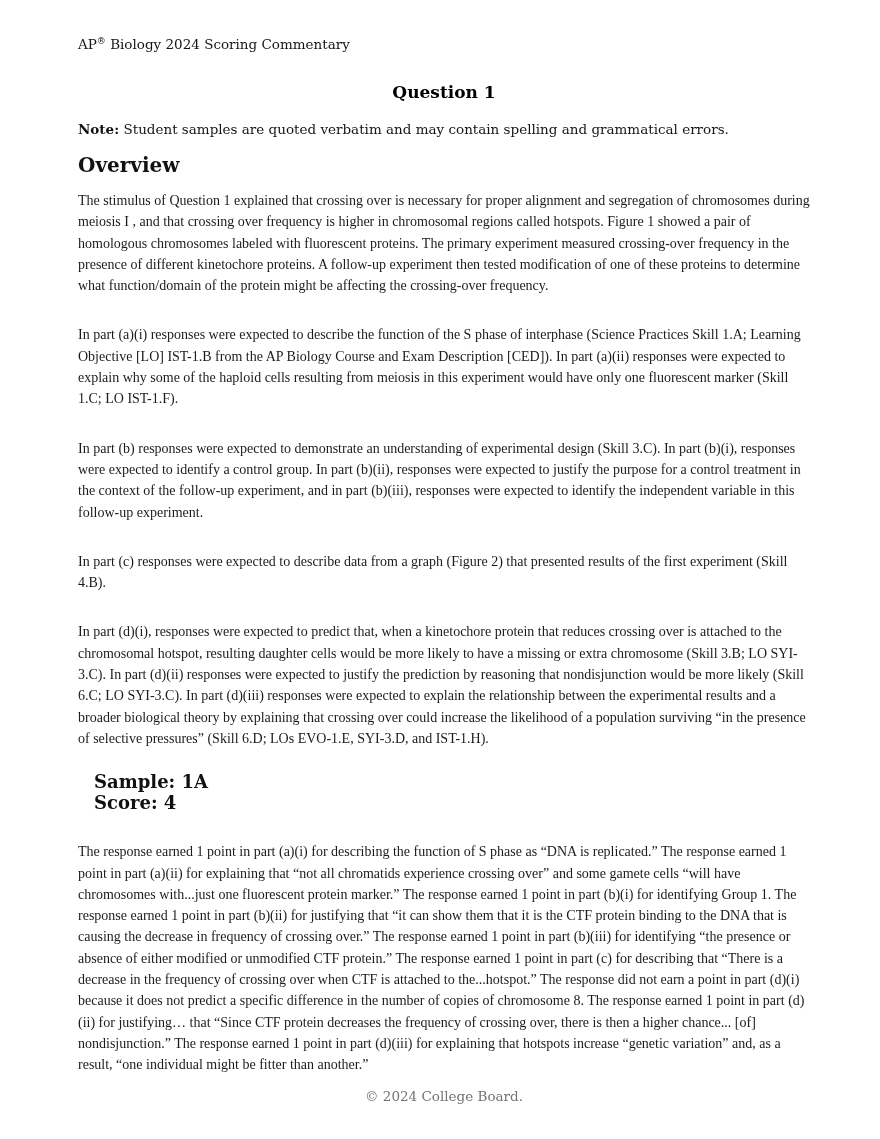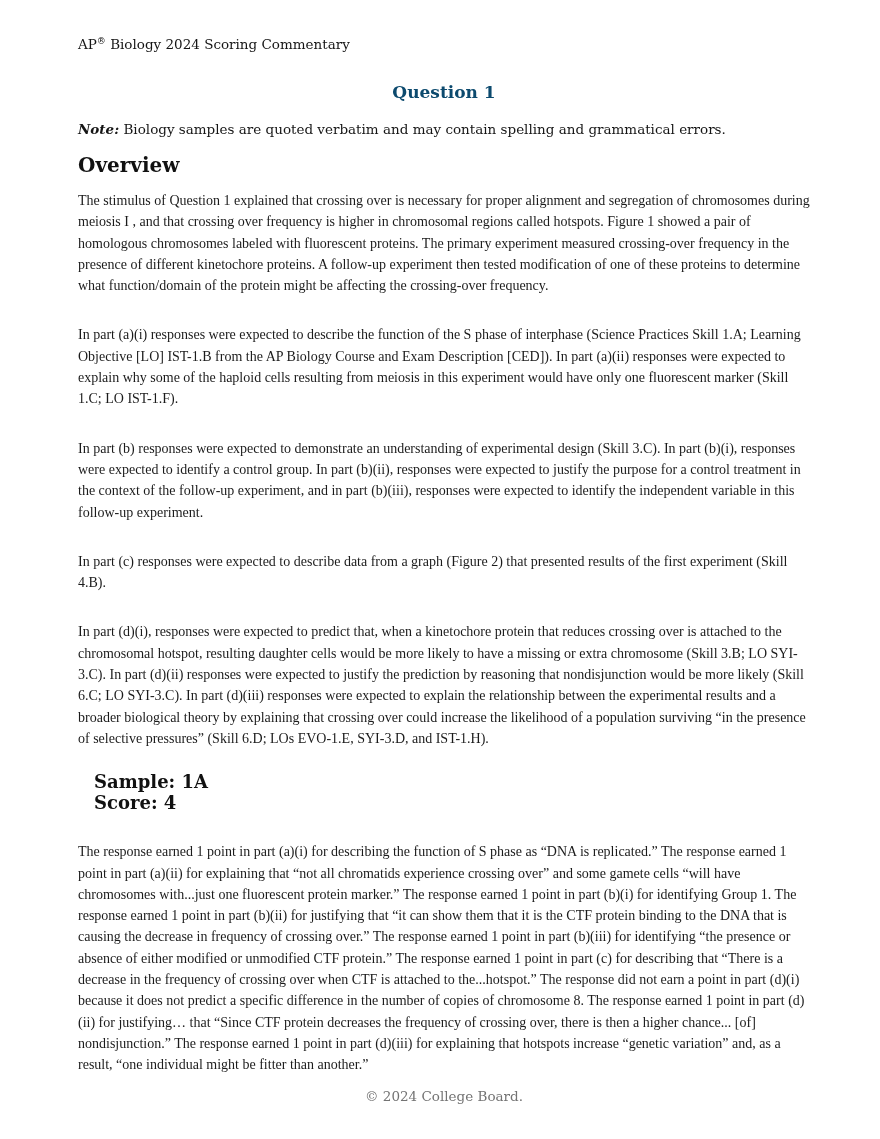--- a/index.html
+++ b/index.html
@@ -31,32 +31,31 @@
     line-height: 0;
     vertical-align: super;
   }
   .question-title {
     font-family: "DejaVu Serif", serif;
     font-weight: bold;
     font-size: 17px;
     line-height: 22px;
     text-align: center;
     margin: 27px 0 0 0;
-    color: #0c4a6e;
+    color: #000000;
   }
   .note-line {
     font-family: "DejaVu Serif", serif;
     font-size: 13.5px;
     line-height: 19px;
     margin-top: 17px;
     color: #151515;
   }
   .note-line .note-label {
     font-weight: bold;
-    font-style: italic;
   }
   .overview-heading {
     font-family: "DejaVu Serif", serif;
     font-weight: bold;
     font-size: 20px;
     line-height: 20px;
     margin: 16px 0 0 0;
     color: #111111;
   }
   .body-para {
@@ -91,21 +90,21 @@
 </head>
 <body>
 
 <div class="page">
   <div class="content">
 
     <div class="doc-header"><span>AP</span><sup>®</sup><span> Biology 2024 Scoring Commentary</span></div>
 
     <h1 class="question-title">Question 1</h1>
 
-    <p class="note-line"><span class="note-label">Note:</span> <span>Biology samples are quoted verbatim and may contain spelling and grammatical errors.</span></p>
+    <p class="note-line"><span class="note-label">Note:</span> <span>Student samples are quoted verbatim and may contain spelling and grammatical errors.</span></p>
 
     <h2 class="overview-heading">Overview</h2>
 
     <p class="body-para first-after-heading">The stimulus of Question 1 explained that crossing over is necessary for proper alignment and segregation of chromosomes during meiosis I , and that crossing over frequency is higher in chromosomal regions called hotspots. Figure 1 showed a pair of homologous chromosomes labeled with fluorescent proteins. The primary experiment measured crossing-over frequency in the presence of different kinetochore proteins. A follow-up experiment then tested modification of one of these proteins to determine what function/domain of the protein might be affecting the crossing-over frequency.</p>
     <p class="body-para">In part (a)(i) responses were expected to describe the function of the S phase of interphase (Science Practices Skill 1.A; Learning Objective [LO] IST-1.B from the AP Biology Course and Exam Description [CED]). In part (a)(ii) responses were expected to explain why some of the haploid cells resulting from meiosis in this experiment would have only one fluorescent marker (Skill 1.C; LO IST-1.F).</p>
     <p class="body-para">In part (b) responses were expected to demonstrate an understanding of experimental design (Skill 3.C). In part (b)(i), responses were expected to identify a control group. In part (b)(ii), responses were expected to justify the purpose for a control treatment in the context of the follow-up experiment, and in part (b)(iii), responses were expected to identify the independent variable in this follow-up experiment.</p>
     <p class="body-para">In part (c) responses were expected to describe data from a graph (Figure 2) that presented results of the first experiment (Skill 4.B).</p>
     <p class="body-para">In part (d)(i), responses were expected to predict that, when a kinetochore protein that reduces crossing over is attached to the chromosomal hotspot, resulting daughter cells would be more likely to have a missing or extra chromosome (Skill 3.B; LO SYI-3.C). In part (d)(ii) responses were expected to justify the prediction by reasoning that nondisjunction would be more likely (Skill 6.C; LO SYI-3.C). In part (d)(iii) responses were expected to explain the relationship between the experimental results and a broader biological theory by explaining that crossing over could increase the likelihood of a population surviving “in the presence of selective pressures” (Skill 6.D; LOs EVO-1.E, SYI-3.D, and IST-1.H).</p>
 
     <div class="sample-head">

